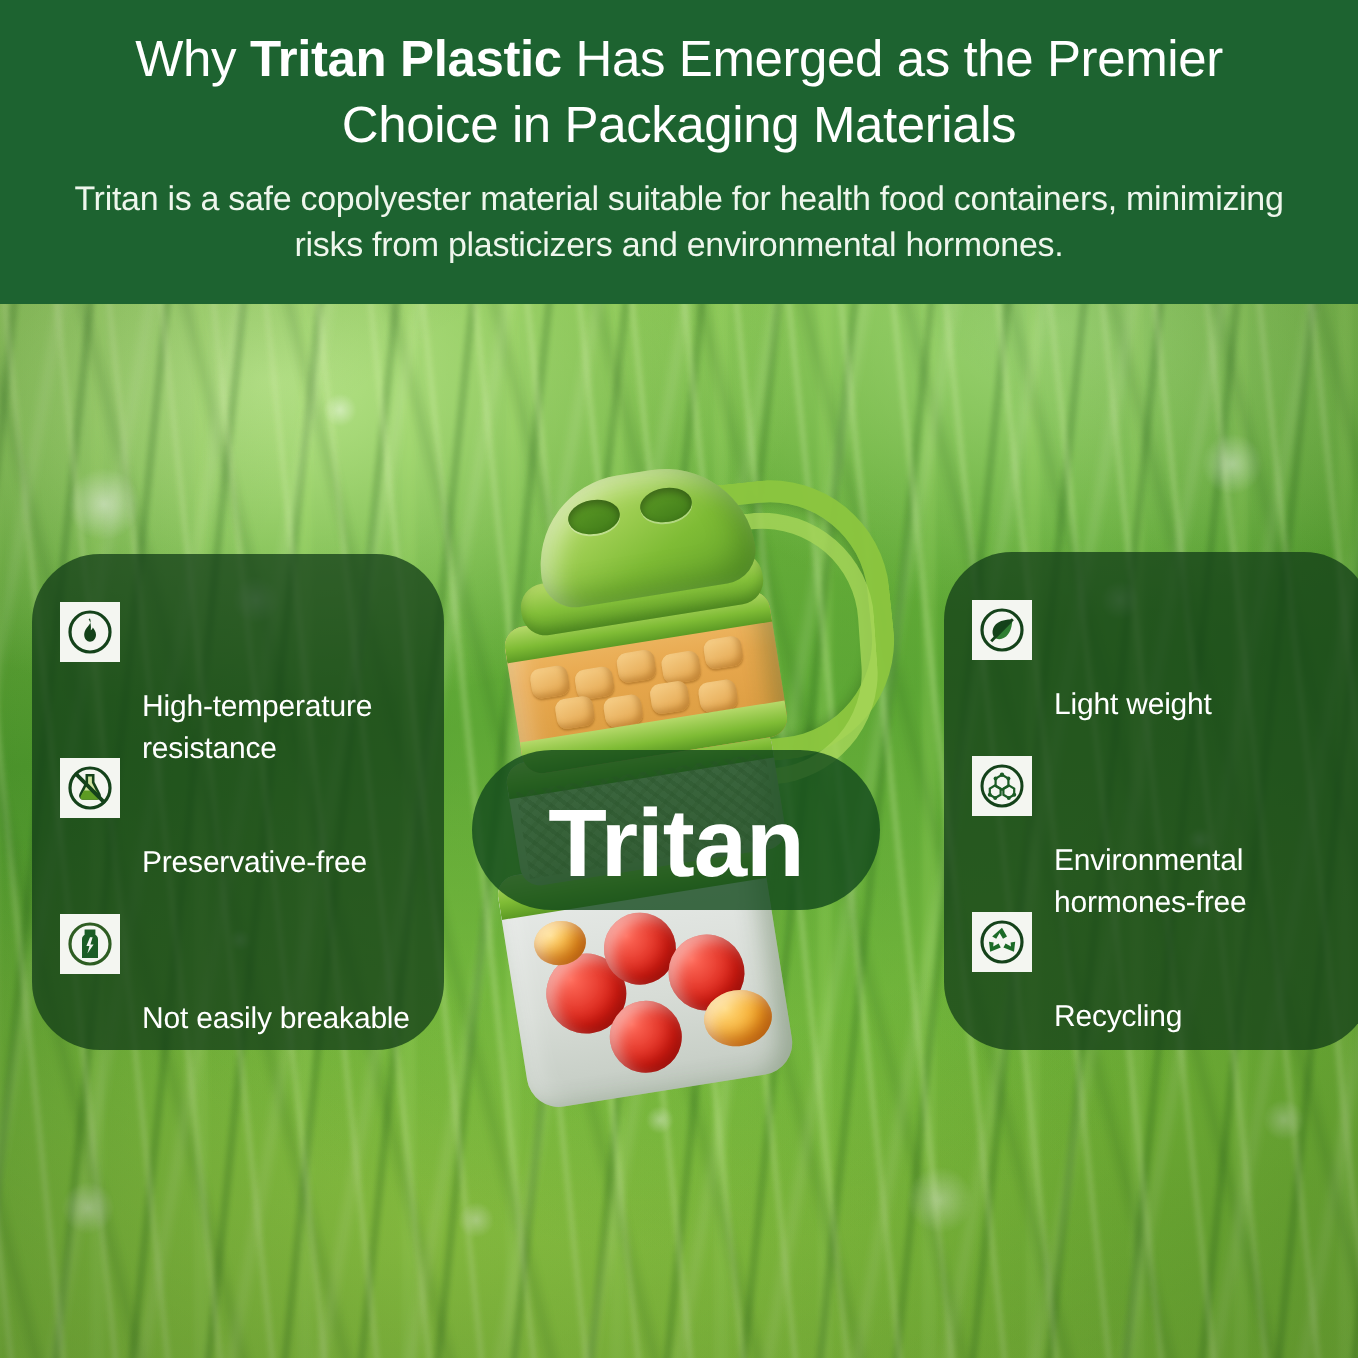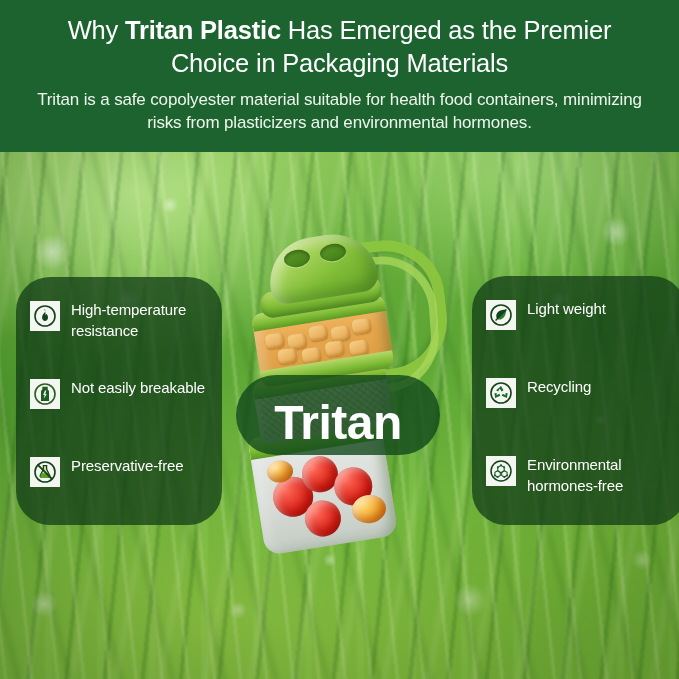--- a/index.html
+++ b/index.html
@@ -239,21 +239,21 @@
   .card-right .feature{height:56px;}
   .fi{
     flex:0 0 auto;width:30px;height:30px;
     background:#f4f6f1;
     display:flex;align-items:center;justify-content:center;
     margin-top:2px;
   }
   .fi svg{display:block;}
   .flabel{
     color:#ffffff;font-size:15px;line-height:20.5px;font-weight:400;
-    letter-spacing:-.1px;padding-top:1px;
+    letter-spacing:-.1px;padding-top:1px;margin-top:44px;
   }
 </style>
 </head>
 <body>
 
 <div class="poster">
 
   <div class="bg">
     <div class="bg-base"></div>
     <div class="bg-blades"></div>
@@ -320,68 +320,54 @@
           <circle cx="12" cy="12" r="10" fill="none" stroke="#14421a" stroke-width="1.6"></circle>
           <path d="M12 5.2c.9 2.3-.6 3.3-1.5 4.6-1.1 1.5-1.4 2.6-1.4 3.6 0 2 1.4 3.5 2.9 3.5s3-1.4 3-3.5c0-1.6-.9-2.6-1.6-3.6-.2.7-.6 1.1-1 1.3.3-1.8-.1-4.2-1.1-5.6-.1.1 0 0 .7-.3z" fill="#14421a"></path>
         </svg>
       </span>
       <span class="flabel">High-temperature resistance</span>
     </div>
 
     <div class="feature">
       <span class="fi">
         <svg width="24" height="24" viewBox="0 0 24 24">
-          <circle cx="12" cy="12" r="10" fill="none" stroke="#2e5d22" stroke-width="1.6"></circle>
-          <path d="M8 19V9.6c0-1.2.7-1.7 1.3-2.2V4.8h5.4v2.6c.6.5 1.3 1 1.3 2.2V19H8z" fill="#1b5c25"></path>
-          <path d="M12 8.6l-1.8 4.4h1.5l-1 3.8 3.1-4.6h-1.6l1.1-3.6z" fill="#f4f6f1"></path>
-        </svg>
-      </span>
-      <span class="flabel">Not easily breakable</span>
-    </div>
-
-    <div class="feature">
-      <span class="fi">
-        <svg width="24" height="24" viewBox="0 0 24 24">
           <circle cx="12" cy="12" r="10" fill="none" stroke="#14421a" stroke-width="1.6"></circle>
           <path d="M10.4 5.6h3.2v3.6l3.1 6.1c.4.9-.2 1.9-1.2 1.9H8.5c-1 0-1.6-1-1.2-1.9l3.1-6.1V5.6z" fill="#cfe2a0" stroke="#14421a" stroke-width="1.3"></path>
           <path d="M8.9 13.2h6.2l1.6 2.9c.4.9-.2 1.8-1.1 1.8H8.4c-.9 0-1.5-.9-1.1-1.8l1.6-2.9z" fill="#5d9c23"></path>
           <line x1="4.6" y1="4.6" x2="19.4" y2="19.4" stroke="#14421a" stroke-width="1.9"></line>
         </svg>
       </span>
       <span class="flabel">Preservative-free</span>
     </div>
 
+    <div class="feature">
+      <span class="fi">
+        <svg width="24" height="24" viewBox="0 0 24 24">
+          <circle cx="12" cy="12" r="10" fill="none" stroke="#2e5d22" stroke-width="1.6"></circle>
+          <path d="M8 19V9.6c0-1.2.7-1.7 1.3-2.2V4.8h5.4v2.6c.6.5 1.3 1 1.3 2.2V19H8z" fill="#1b5c25"></path>
+          <path d="M12 8.6l-1.8 4.4h1.5l-1 3.8 3.1-4.6h-1.6l1.1-3.6z" fill="#f4f6f1"></path>
+        </svg>
+      </span>
+      <span class="flabel">Not easily breakable</span>
+    </div>
+
   </div>
 
   <div class="card card-right">
 
     <div class="feature">
       <span class="fi">
         <svg width="24" height="24" viewBox="0 0 24 24">
           <circle cx="12" cy="12" r="10" fill="none" stroke="#14421a" stroke-width="1.6"></circle>
           <path d="M17.2 6.6c-6 .1-9.4 2.2-9.9 5.8-.2 1.5.3 2.7 1 3.5L17.2 6.6z" fill="#14421a"></path>
           <path d="M17.2 6.6L8.3 15.9c.9.6 2.2.9 3.6.5 3.3-1 5.1-4.4 5.3-9.8z" fill="#2e7d32"></path>
           <line x1="6.6" y1="17.6" x2="17.4" y2="6.6" stroke="#14421a" stroke-width="1.4"></line>
         </svg>
       </span>
       <span class="flabel">Light weight</span>
-    </div>
-
-    <div class="feature">
-      <span class="fi">
-        <svg width="24" height="24" viewBox="0 0 24 24">
-          <circle cx="12" cy="12" r="10" fill="none" stroke="#14421a" stroke-width="1.6"></circle>
-          <g fill="#1b6b27">
-            <path d="M12 4.9l2.5 4.3-2 1.2-1.7-2.9-1.7 2.9-2-1.2L12 4.9z"></path>
-            <path d="M6.1 16.9l-.6-5 2.3.3-.2 2.1 2.7-1.5 1.1 2L6.1 16.9z"></path>
-            <path d="M18 16.9l-5.3-2.1 1.1-2 2.7 1.5-.2-2.1 2.3-.3-.6 5z"></path>
-          </g>
-        </svg>
-      </span>
-      <span class="flabel">Recycling</span>
     </div>
 
     <div class="feature">
       <span class="fi">
         <svg width="24" height="24" viewBox="0 0 24 24">
           <circle cx="12" cy="12" r="10" fill="none" stroke="#14421a" stroke-width="1.5"></circle>
           <g fill="none" stroke="#1b5c25" stroke-width="1.1">
             <polygon points="12,6.4 15.2,8.3 15.2,12 12,13.9 8.8,12 8.8,8.3"></polygon>
             <polygon points="8.6,11.7 11.3,13.3 11.3,16.4 8.6,18 5.9,16.4 5.9,13.3"></polygon>
             <polygon points="15.4,11.7 18.1,13.3 18.1,16.4 15.4,18 12.7,16.4 12.7,13.3"></polygon>
@@ -393,15 +379,29 @@
             <circle cx="5.9" cy="16.4" r="1"></circle>
               <circle cx="8.6" cy="18" r="1"></circle>
               <circle cx="18.1" cy="16.4" r="1"></circle>
               <circle cx="15.4" cy="18" r="1"></circle>
           </g>
         </svg>
       </span>
       <span class="flabel">Environmental hormones-free</span>
     </div>
 
+    <div class="feature">
+      <span class="fi">
+        <svg width="24" height="24" viewBox="0 0 24 24">
+          <circle cx="12" cy="12" r="10" fill="none" stroke="#14421a" stroke-width="1.6"></circle>
+          <g fill="#1b6b27">
+            <path d="M12 4.9l2.5 4.3-2 1.2-1.7-2.9-1.7 2.9-2-1.2L12 4.9z"></path>
+            <path d="M6.1 16.9l-.6-5 2.3.3-.2 2.1 2.7-1.5 1.1 2L6.1 16.9z"></path>
+            <path d="M18 16.9l-5.3-2.1 1.1-2 2.7 1.5-.2-2.1 2.3-.3-.6 5z"></path>
+          </g>
+        </svg>
+      </span>
+      <span class="flabel">Recycling</span>
+    </div>
+
   </div>
 
 </div>
 
 </body></html>

